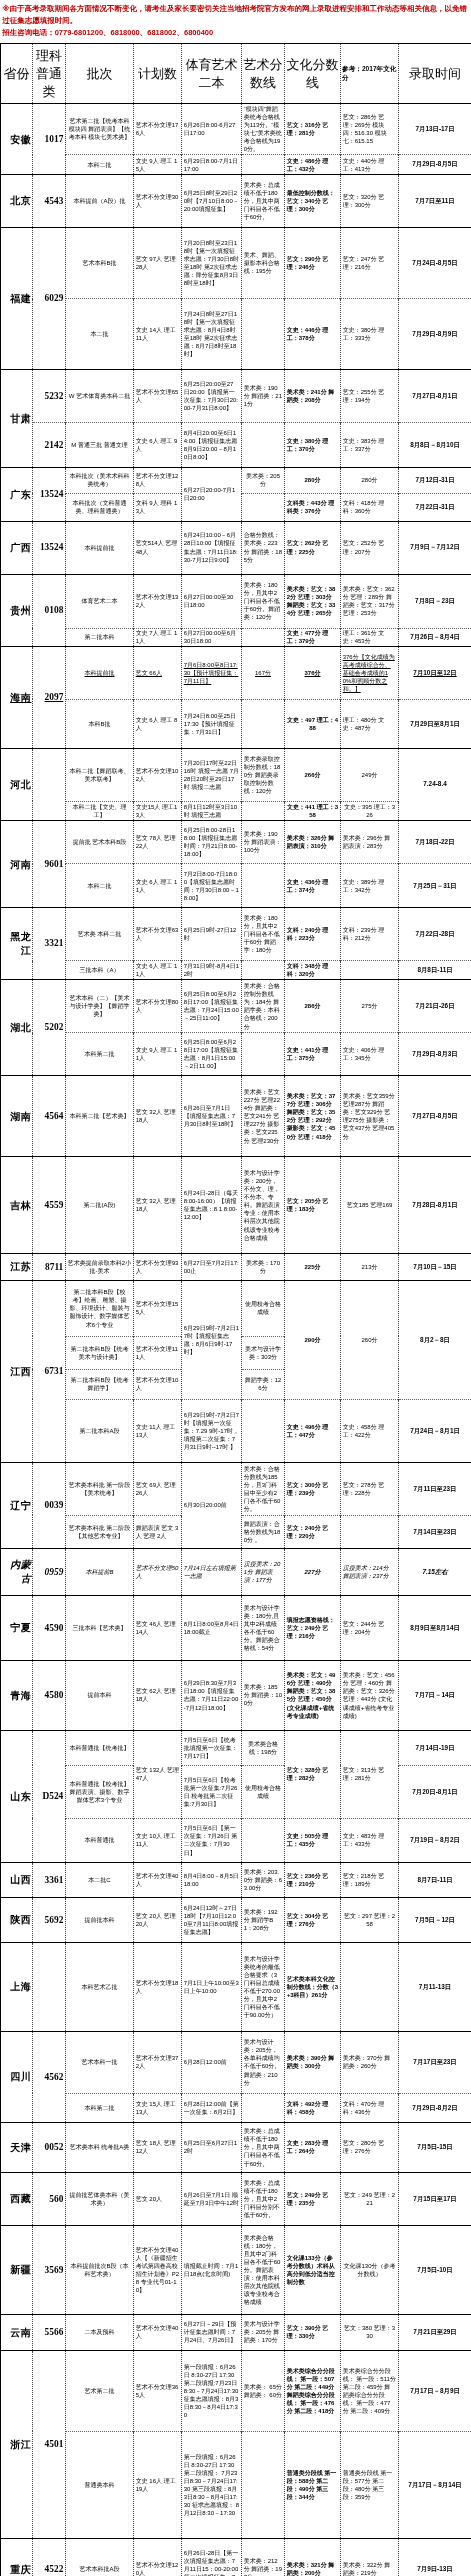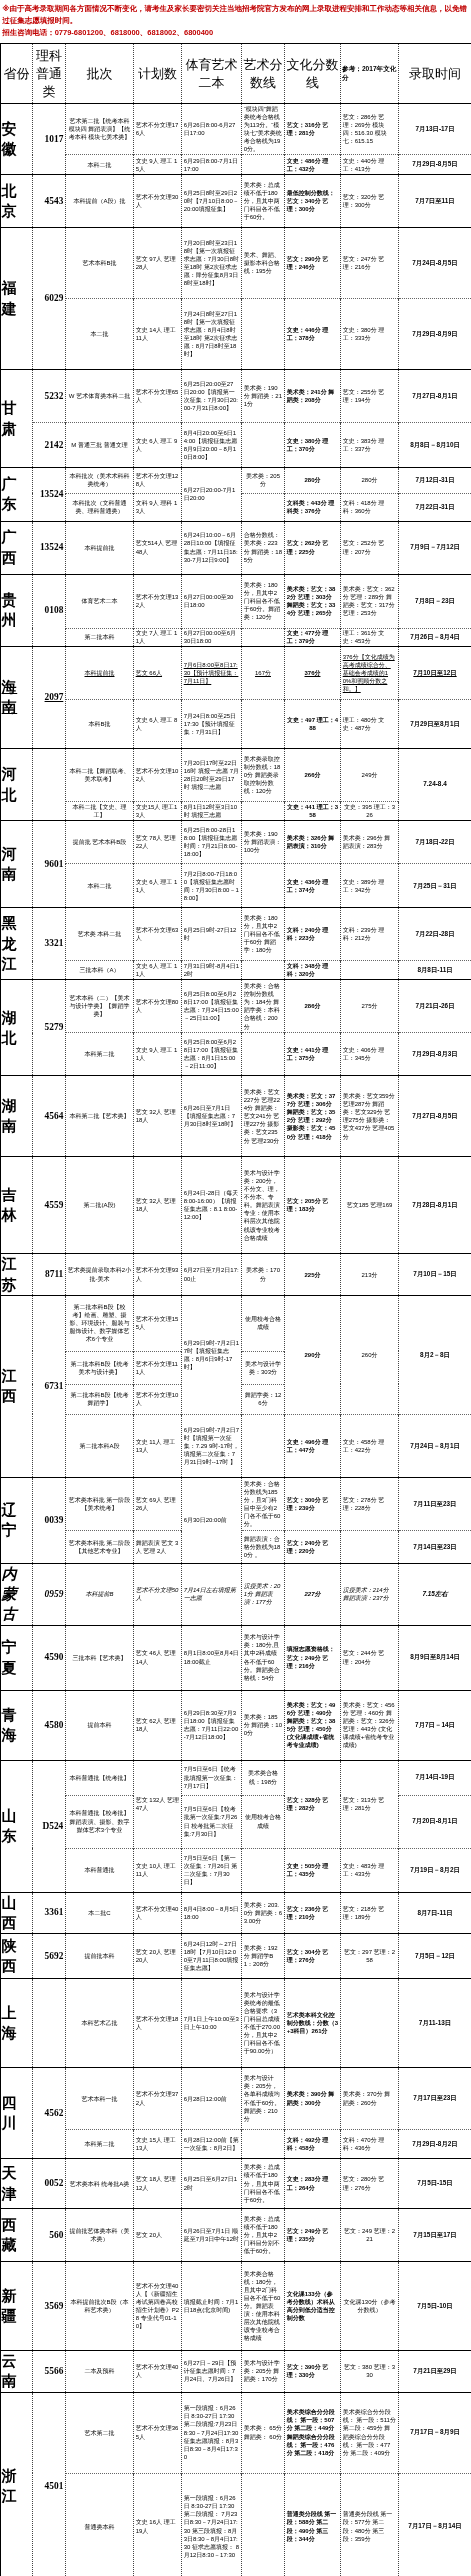--- a/index.html
+++ b/index.html
@@ -7,21 +7,21 @@
   .notice{color:#c00000;font-weight:bold;font-size:7.5px;line-height:1.6;padding:2.8px 3.3px 4.4px 2.2px;}
   .notice p{margin:0;}
   table{border-collapse:collapse;width:471px;table-layout:fixed;border:1.1px solid #000;background:#fff;}
   th,td{border-left:0.6px dotted #444;border-right:0.6px dotted #444;border-top:0.6px dotted #666;
         padding:0.6px 1.7px;font-size:6px;line-height:1.35;vertical-align:middle;
         word-break:break-all;overflow:hidden;}
   thead th{border-top:1.1px solid #000;border-bottom:0.6px solid #000;font-size:13px;font-weight:normal;
         text-align:center;padding:3.3px 1.1px;}
   thead th.lft{text-align:left;font-weight:bold;font-size:6.6px;}
   tr.pstart td{border-top:1.1px solid #000;}
-  td.prov{font-size:15px;font-weight:bold;text-align:left;letter-spacing:0.6px;padding:0 0.6px;}
+  td.prov{font-size:10px;font-weight:bold;text-align:right;letter-spacing:0.6px;padding:0 0.6px;}
   td.code{font-size:9.4px;font-weight:bold;text-align:right;font-family:"Liberation Serif","DejaVu Serif",serif;}
   td.batch{text-align:center;}
   td.plan,td.time,td.art,td.culture,td.ref{text-align:left;}
   td.culture{font-weight:bold;}
   td.admit{font-weight:bold;text-align:center;font-size:6.4px;}
   td.ctr{text-align:center;}
 </style>
 </head>
 <body>
 
@@ -252,21 +252,21 @@
         <td class="batch">三批本科（A）</td>
         <td class="plan">文史 6人 理工 11人</td>
         <td class="time">7月31日9时-8月4日12时</td>
         <td class="art ctr"></td>
         <td class="culture">文科：348分 理科：320分</td>
         <td class="ref ctr"></td>
         <td class="admit">8月8日-11日</td>
       </tr>
       <tr class="pstart" style="height: 53px;">
         <td class="prov" rowspan="2">湖北</td>
-        <td class="code" rowspan="2">5279</td>
+        <td class="code" rowspan="2">5202</td>
         <td class="batch">艺术本科（二）【美术与设计学类】【舞蹈学类】</td>
         <td class="plan">艺术不分文理80人</td>
         <td class="time">6月25日8:00至6月28日17:00【填报征集志愿：7月24日15:00－25日11:00】</td>
         <td class="art">美术类：合格控制分数线为：184分 舞蹈学类：本科合格线：200分</td>
         <td class="culture ctr">286分</td>
         <td class="ref ctr">275分</td>
         <td class="admit">7月21日-26日</td>
       </tr>
       <tr style="height: 43px;">
         <td class="batch">本科第二批</td>

